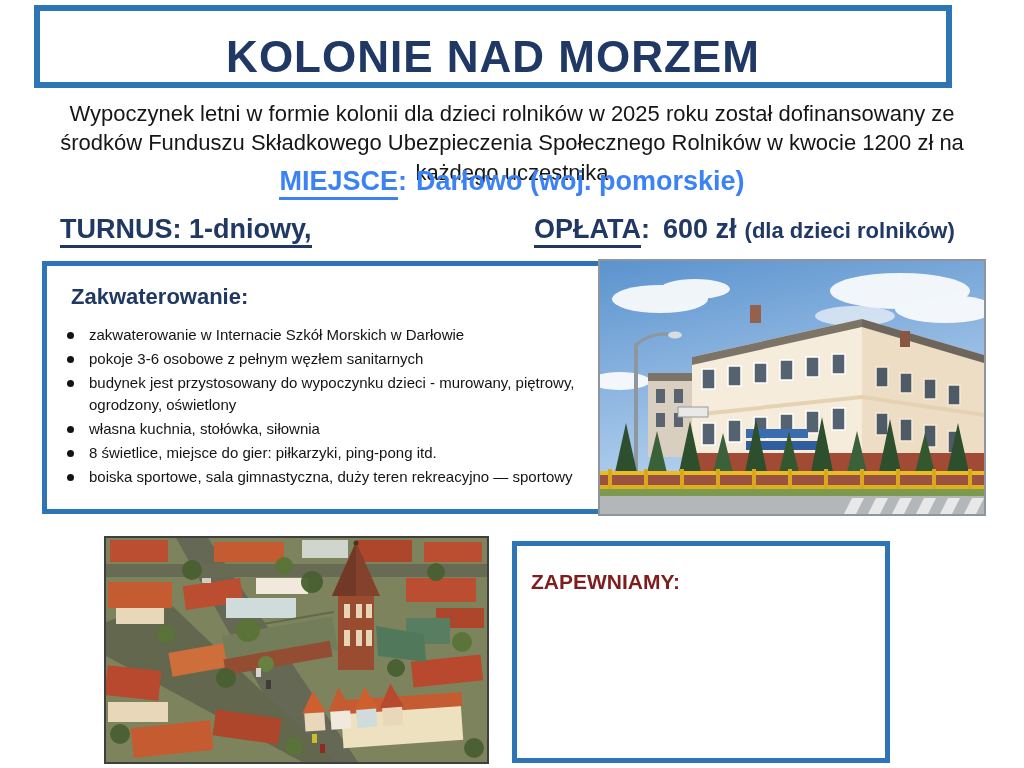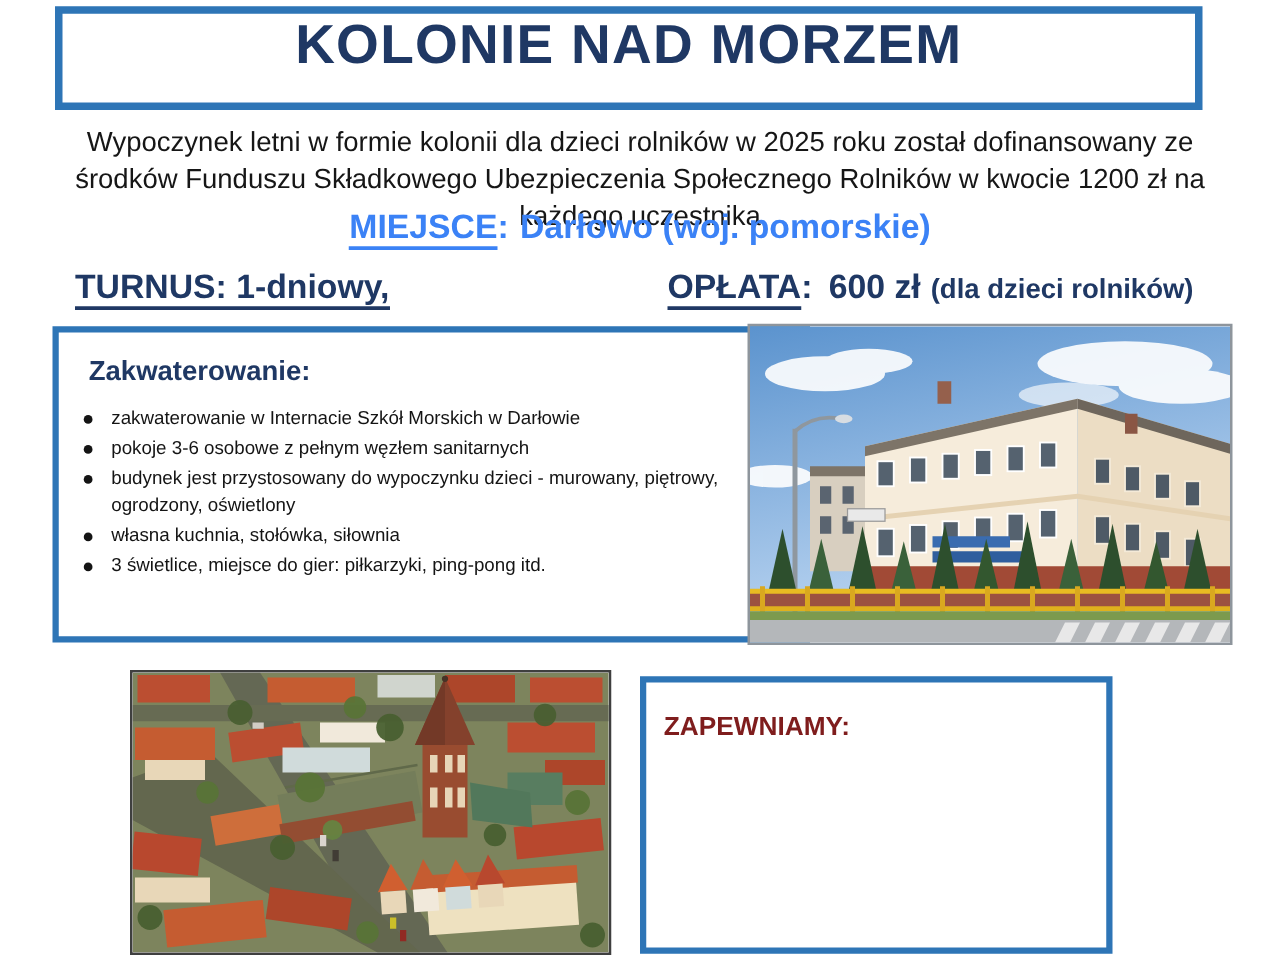--- a/index.html
+++ b/index.html
@@ -8,21 +8,21 @@
     background:#ffffff;
     font-family:"Liberation Sans","DejaVu Sans",sans-serif;
     color:#1b1b1b;
   }
   .abs{position:absolute;}
 
   
   .title-box{
     left:34px;top:5px;width:918px;height:83px;
     border:6px solid #2E75B6;background:#ffffff;
-    display:flex;align-items:flex-start;justify-content:center;box-sizing:border-box;margin-left:10px;
+    display:flex;align-items:flex-end;justify-content:center;box-sizing:border-box;
   }
   .title-text{
     font-size:44px;font-weight:700;color:#1F3864;letter-spacing:1px;
   }
 
   
   .intro{
     left:56px;top:99px;width:912px;text-align:center;
     font-size:22px;line-height:1.33;color:#161616;
   }
@@ -93,21 +93,22 @@
   <span class="u">OPŁATA</span><span>:</span><span class="fee-amount">600 zł</span><span class="fee-note">(dla dzieci rolników)</span>
 </div>
 
 <div class="abs info-box acc-box">
   <div class="acc-heading">Zakwaterowanie:</div>
   <ul class="blist">
     <li>zakwaterowanie w Internacie Szkół Morskich w Darłowie</li>
     <li>pokoje 3-6 osobowe z pełnym węzłem sanitarnych</li>
     <li>budynek jest przystosowany do wypoczynku dzieci - murowany, piętrowy, ogrodzony, oświetlony</li>
     <li>własna kuchnia, stołówka, siłownia</li>
-    <li>3 świetlice, miejsce do gier: piłkarzyki, ping-pong itd.</li>
+    <li>8 świetlice, miejsce do gier: piłkarzyki, ping-pong itd.</li>
+    <li>boiska sportowe, sala gimnastyczna, duży teren rekreacyjno — sportowy</li>
   </ul>
 </div>
 
 <div class="abs photo building-photo">
   <svg width="384" height="253" viewBox="0 0 384 253" xmlns="http://www.w3.org/2000/svg">
     <defs>
       <linearGradient id="sky" x1="0" y1="0" x2="0.3" y2="1">
         <stop offset="0" stop-color="#5b93ce"></stop>
         <stop offset="1" stop-color="#c2daf4"></stop>
       </linearGradient>

